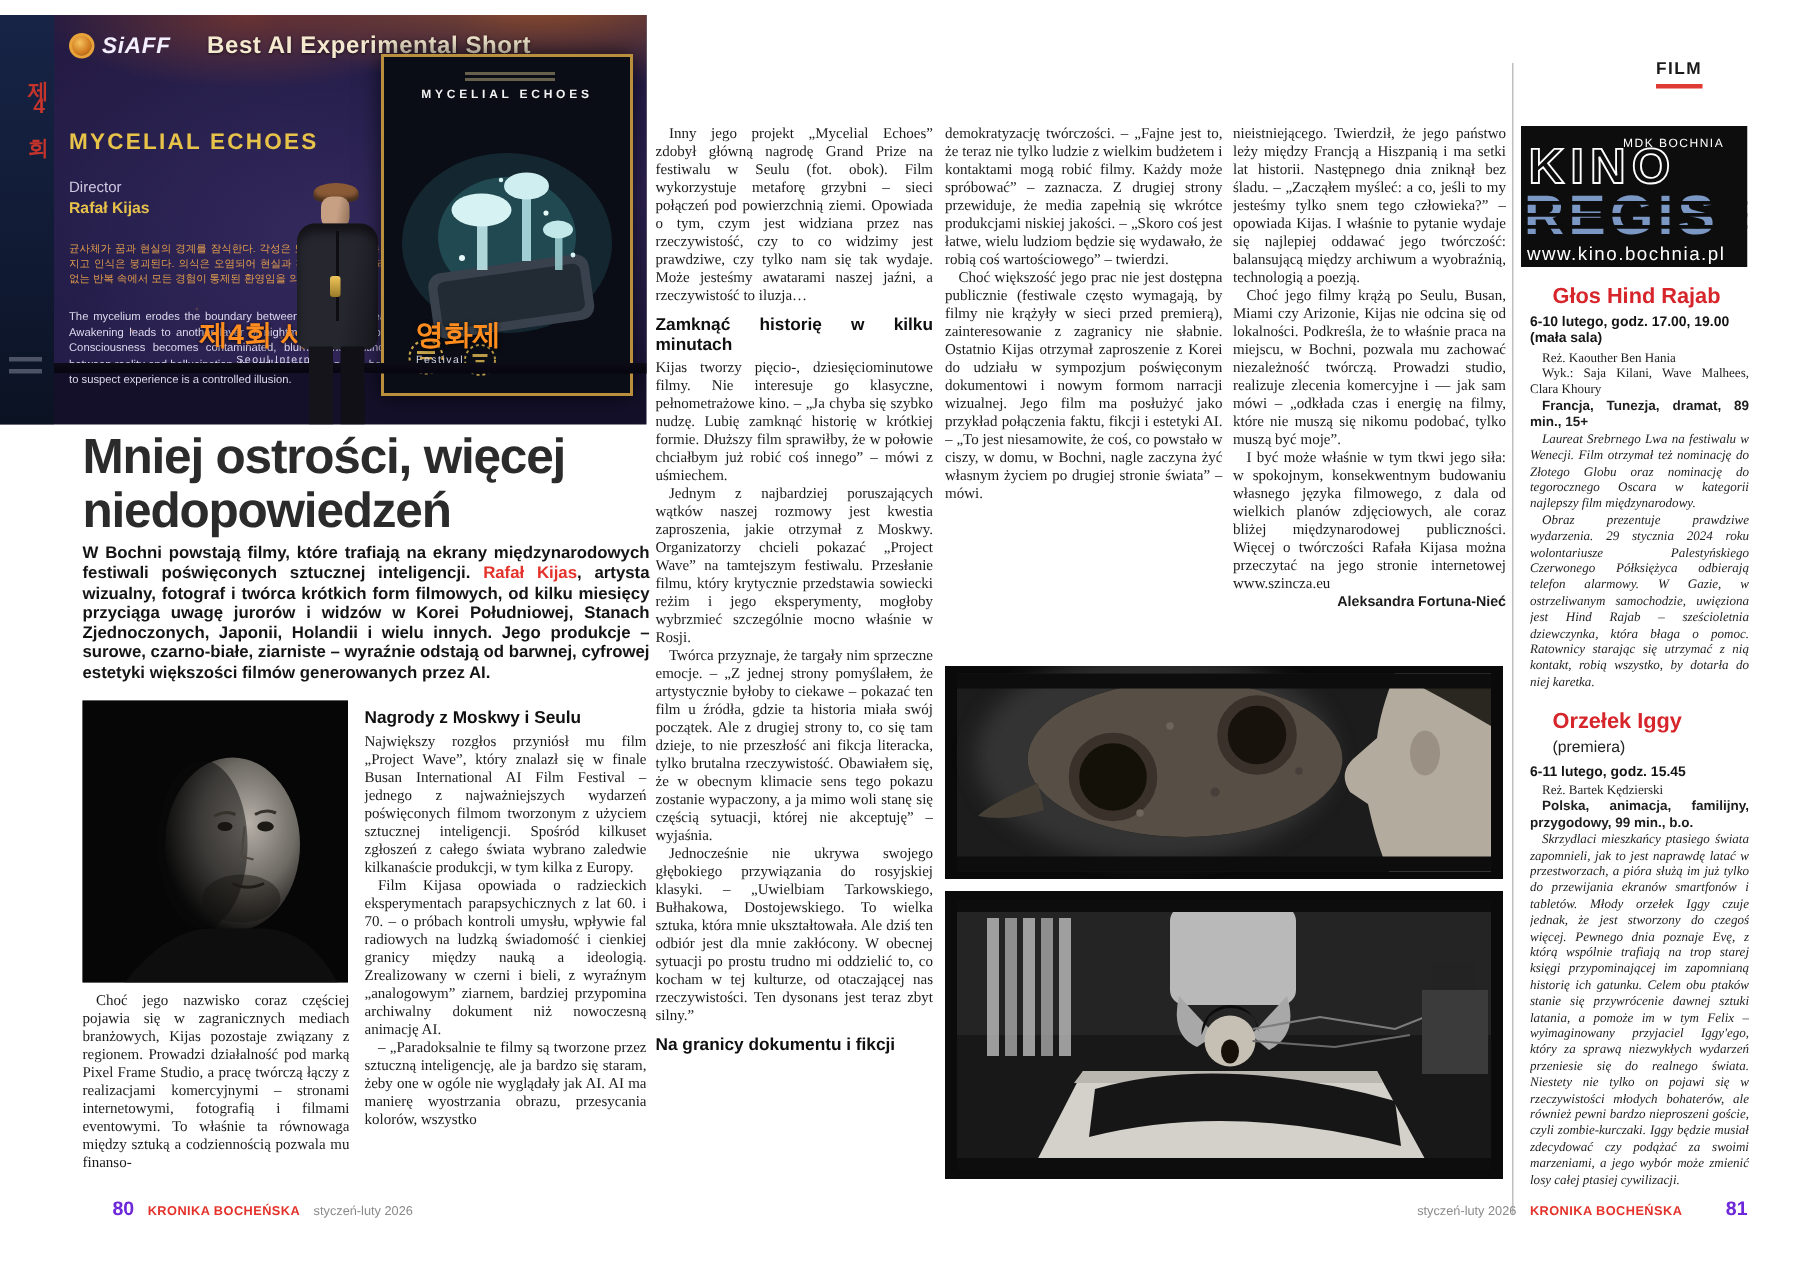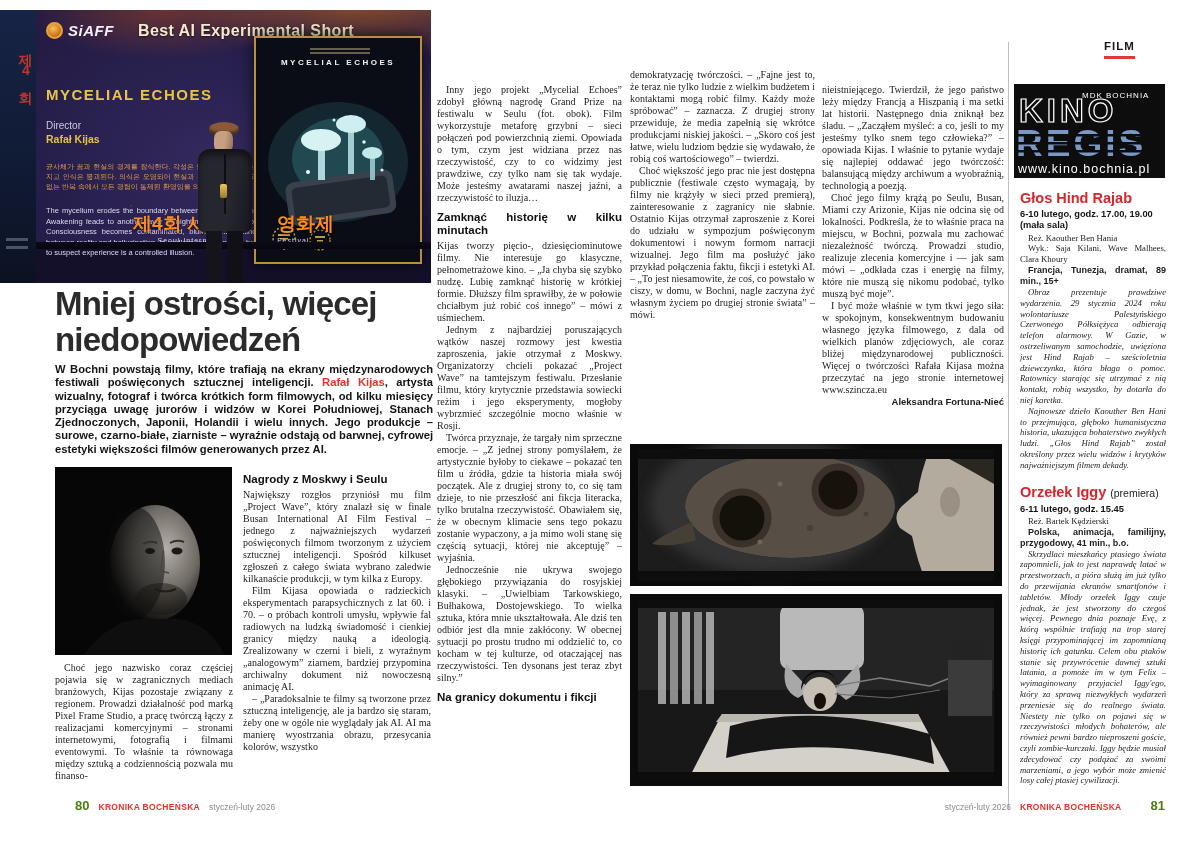--- a/index.html
+++ b/index.html
@@ -69,48 +69,48 @@
   .lead .red{color:#e4322b;}
 
   
   .col{font:10px/12px "Liberation Serif",serif;text-align:justify;color:#1b1b1b;overflow:hidden;}
   .col p{margin:0;}
   .col p.ind{text-indent:9px;}
   .colhead{font:bold 11.5px/13px "Liberation Sans",sans-serif;color:#101010;margin:7px 0 3px;}
   .colA{left:55px;top:662px;width:178px;height:132px;}
   .colB{left:243px;top:466px;width:188px;height:334px;}
   .colC{left:437px;top:84px;width:185px;height:718px;}
-  .colD{left:630px;top:69px;width:185px;height:352px;}
+  .colD{left:630px;top:84px;width:185px;height:352px;}
   .colE{left:822px;top:84px;width:182px;height:356px;}
   .author{font:bold 9.5px/12px "Liberation Sans",sans-serif;text-align:right;margin-top:3px;}
 
   
   .portrait{left:55px;top:467px;width:177px;height:188px;background:#060606;}
   .photo1{left:630px;top:444px;width:372px;height:142px;background:#0a0a0a;}
   .photo2{left:630px;top:594px;width:372px;height:192px;background:#0b0b0b;}
 
   
   .divider{left:1008px;top:42px;width:1px;height:768px;background:#bfbfbf;}
   .film-tag{left:1104px;top:40px;text-align:center;}
   .film-tag .lbl{font:bold 11.5px/13px "Liberation Sans",sans-serif;color:#1a1a1a;letter-spacing:1px;}
   .film-tag .bar{height:3px;background:#e03a34;margin-top:3px;}
   .logo-box{left:1014px;top:84px;width:151px;height:68px;}
   .sidebar{left:1020px;top:190px;width:146px;height:616px;overflow:hidden;
        font:8.7px/10.8px "Liberation Serif",serif;color:#1d1d1d;}
-  .sb-title{font:bold 14.5px/16px "Liberation Sans",sans-serif;color:#d6252b;margin:0 0 3px;}
+  .sb-title{font:bold 14.5px/16px "Liberation Sans",sans-serif;color:#d6252b;margin:0 15px 3px;}
   .sb-title .suffix{font:10.5px/16px "Liberation Sans",sans-serif;color:#222;font-weight:normal;}
   .sb-sched{font:bold 9.3px/11.3px "Liberation Sans",sans-serif;color:#141414;margin:0 0 1px;}
   .sb-line{margin:0;text-indent:8px;text-align:justify;}
   .sb-meta{font:bold 9px/11px "Liberation Sans",sans-serif;margin:0;text-indent:8px;text-align:justify;}
   .sb-desc{margin:0;font-style:italic;text-indent:8px;text-align:justify;}
   .sb-gap{height:13px;}
 
   
   .footer{top:799px;font:8.5px/12px "Liberation Sans",sans-serif;color:#8a8a8a;}
-  .footer .pageno{font:bold 13px/13px "Liberation Sans",sans-serif;color:#4d7c0f;padding-left:20px;}
+  .footer .pageno{font:bold 13px/13px "Liberation Sans",sans-serif;color:#6d28d9;padding-left:20px;}
   .footer .brand{font:bold 8.5px/12px "Liberation Sans",sans-serif;color:#e4322b;letter-spacing:.3px;}
   .footer-left{left:55px;display:flex;align-items:baseline;gap:9px;}
   .footer-right{right:35px;display:flex;align-items:baseline;gap:9px;}
 </style>
 </head>
 <body>
 
 <div class="abs stage">
   <div class="side-banner">
     <span class="vtxt">제4회</span>
@@ -321,27 +321,27 @@
     <text x="4" y="89" fill="#ffffff" font-family="Liberation Sans, sans-serif" font-size="12.5" letter-spacing="1">www.kino.bochnia.pl</text>
   </svg>
 </div>
 
 <div class="abs sidebar">
   <h2 class="sb-title">Głos Hind Rajab</h2>
   <p class="sb-sched">6-10 lutego, godz. 17.00, 19.00 (mała sala)</p>
   <p class="sb-line">Reż. Kaouther Ben Hania</p>
   <p class="sb-line">Wyk.: Saja Kilani, Wave Malhees, Clara Khoury</p>
   <p class="sb-meta">Francja, Tunezja, dramat, 89 min., 15+</p>
+  <p class="sb-desc">Laureat Srebrnego Lwa na festiwalu w Wenecji. Film otrzymał też nominację do Złotego Globu oraz nominację do tegorocznego Oscara w kategorii najlepszy film międzynarodowy.</p>
   <p class="sb-desc">Obraz prezentuje prawdziwe wydarzenia. 29 stycznia 2024 roku wolontariusze Palestyńskiego Czerwonego Półksiężyca odbierają telefon alarmowy. W Gazie, w ostrzeliwanym samochodzie, uwięziona jest Hind Rajab – sześcioletnia dziewczynka, która błaga o pomoc. Ratownicy starając się utrzymać z nią kontakt, robią wszystko, by dotarła do niej karetka.</p>
-  <p class="sb-desc">Najnowsze dzieło Kaouther Ben Hani to przejmująca, głęboko humanistyczna historia, ukazująca bohaterstwo zwykłych ludzi. „Głos Hind Rajab” został określony przez wielu widzów i krytyków najważniejszym filmem dekady.</p>
   <div class="sb-gap"></div>
   <h2 class="sb-title"><span>Orzełek Iggy</span> <span class="suffix">(premiera)</span></h2>
   <p class="sb-sched">6-11 lutego, godz. 15.45</p>
   <p class="sb-line">Reż. Bartek Kędzierski</p>
-  <p class="sb-meta">Polska, animacja, familijny, przygodowy, 41 min., b.o.</p>
+  <p class="sb-meta">Polska, animacja, familijny, przygodowy, 99 min., b.o.</p>
   <p class="sb-desc">Skrzydlaci mieszkańcy ptasiego świata zapomnieli, jak to jest naprawdę latać w przestworzach, a pióra służą im już tylko do przewijania ekranów smartfonów i tabletów. Młody orzełek Iggy czuje jednak, że jest stworzony do czegoś więcej. Pewnego dnia poznaje Evę, z którą wspólnie trafiają na trop starej księgi przypominającej im zapomnianą historię ich gatunku. Celem obu ptaków stanie się przywrócenie dawnej sztuki latania, a pomoże im w tym Felix – wyimaginowany przyjaciel Iggy'ego, który za sprawą niezwykłych wydarzeń przeniesie się do realnego świata. Niestety nie tylko on pojawi się w rzeczywistości młodych bohaterów, ale również pewni bardzo nieproszeni goście, czyli zombie-kurczaki. Iggy będzie musiał zdecydować czy podążać za swoimi marzeniami, a jego wybór może zmienić losy całej ptasiej cywilizacji.</p>
 </div>
 
 <div class="abs footer footer-left">
   <span class="pageno">80</span>
   <span class="brand">KRONIKA BOCHEŃSKA</span>
   <span>styczeń-luty 2026</span>
 </div>
 <div class="abs footer footer-right">
   <span>styczeń-luty 2026</span>

